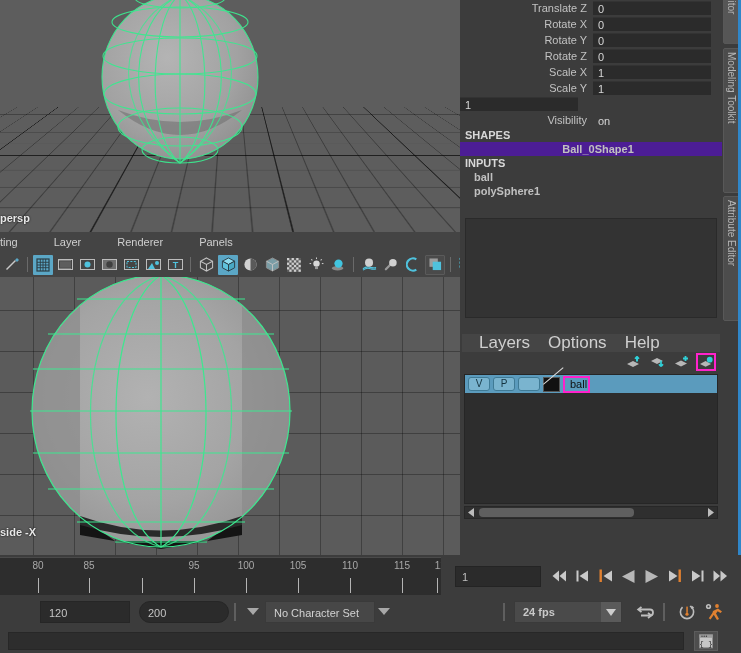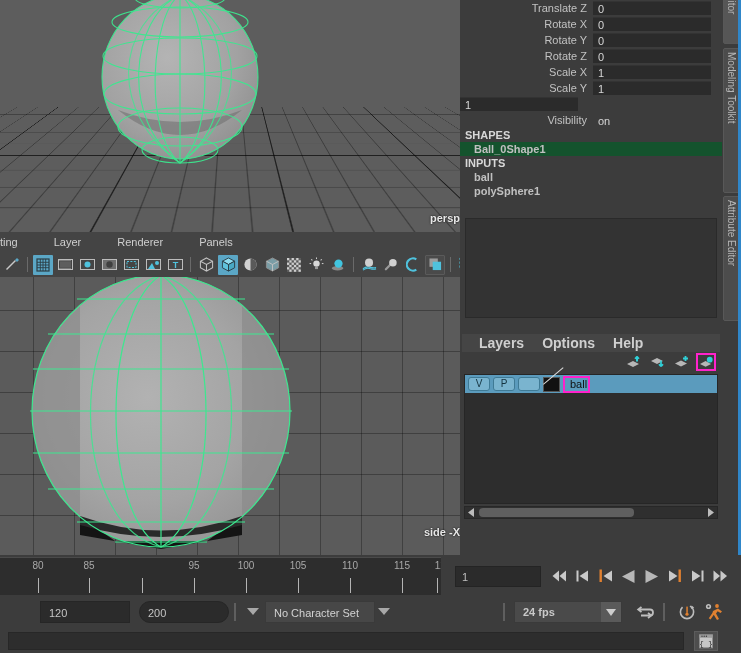--- a/index.html
+++ b/index.html
@@ -9,21 +9,21 @@
        font-size:11px;color:#c8c8c8;-webkit-font-smoothing:none;}
   #root{position:relative;width:741px;height:653px;background:#3c3c3c;}
 
   
   #viewports{position:absolute;left:0;top:0;width:460px;height:555px;}
 
   .vp{position:absolute;left:0;width:460px;overflow:hidden;}
   #vp-persp{top:0;height:232px;background:#5d5d5d;}
   #vp-side{top:277px;height:278px;background:#5b5b5b;}
 
-  .vp-label{position:absolute;width:100%;text-align:right;color:#e8e8e8;
+  .vp-label{position:absolute;width:100%;text-align:left;color:#e8e8e8;
       font-size:11px;font-weight:bold;text-shadow:0 0 2px #000;}
 
   
   .persp-grid{position:absolute;left:-120px;top:40px;width:700px;height:340px;
      transform:perspective(330px) rotateX(64deg);transform-origin:50% 30%;
      background-image:
         linear-gradient(to right,rgba(0,0,0,.35) 1px,transparent 1px),
         linear-gradient(to bottom,rgba(0,0,0,.35) 1px,transparent 1px);
      background-size:26px 26px;}
   .persp-grid.major{background-image:
@@ -63,40 +63,40 @@
   .cb-row{height:16px;display:flex;align-items:center;}
   .cb-name{width:127px;text-align:right;padding-right:6px;color:#c2c2c2;
       font-size:11px;line-height:16px;white-space:nowrap;}
   .cb-val{width:118px;height:15px;background:#2b2b2b;color:#d6d6d6;font-size:11px;
       line-height:15px;padding-left:5px;box-sizing:border-box;
       border-top:1px solid #333;border-bottom:1px solid #3c3c3c;}
   .cb-val.plain{background:#3c3c3c;border-color:#3c3c3c;}
 
   .cb-hdr{font-weight:bold;color:#d8d8d8;font-size:11px;padding:1px 0 1px 5px;}
   .cb-item{font-weight:bold;color:#c0c0c0;font-size:11px;padding:1px 0 1px 14px;}
-  .cb-item.sel{background:#14532d;}
+  .cb-item.sel{background:#4c1d95;text-align:center;}
 
   #cb-blank{position:absolute;left:5px;top:218px;width:252px;height:100px;
       background:#333;border:1px solid #2a2a2a;box-sizing:border-box;}
   #cb-gripper{position:absolute;left:5px;top:321px;width:252px;height:8px;}
   #cb-gripper .dots{position:absolute;left:80px;top:3px;width:90px;height:2px;
       background-image:radial-gradient(circle,#666 0.5px,transparent 0.6px);
       background-size:4px 2px;}
 
   
   #layer-editor{position:absolute;left:462px;top:334px;width:258px;height:218px;
       background:#3c3c3c;}
   #le-tabs{display:flex;height:18px;padding-left:4px;align-items:flex-end;}
   .le-tab{height:17px;line-height:17px;padding:0 12px;font-size:11px;color:#bdbdbd;
       background:#464646;border-top-left-radius:3px;border-top-right-radius:3px;
       margin-right:2px;cursor:pointer;}
   .le-tab.active{background:#545454;color:#fff;}
   #le-menubar{display:flex;height:18px;align-items:center;padding-left:8px;
       background:#454545;}
-  #le-menubar .mi{padding:0 9px;font-size:14px;color:#cfcfcf;line-height:18px;cursor:default;font-weight:bold;}
+  #le-menubar .mi{padding:0 9px;font-size:17px;color:#cfcfcf;line-height:18px;cursor:default;}
 
   #le-icons{position:relative;height:20px;background:#3c3c3c;display:flex;
       justify-content:flex-end;align-items:center;padding-right:4px;}
   .le-ibtn{width:20px;height:18px;margin-left:4px;display:flex;align-items:center;
       justify-content:center;cursor:pointer;box-sizing:border-box;}
   .le-ibtn.hl{border:2px solid #ff22cc;}
 
   #le-list{position:relative;margin:2px 2px 0 2px;height:130px;background:#2d2d2d;
       border:1px solid #262626;box-sizing:border-box;}
   .le-row{height:18px;background:#5b9bbd;display:flex;align-items:center;padding-left:3px;}

